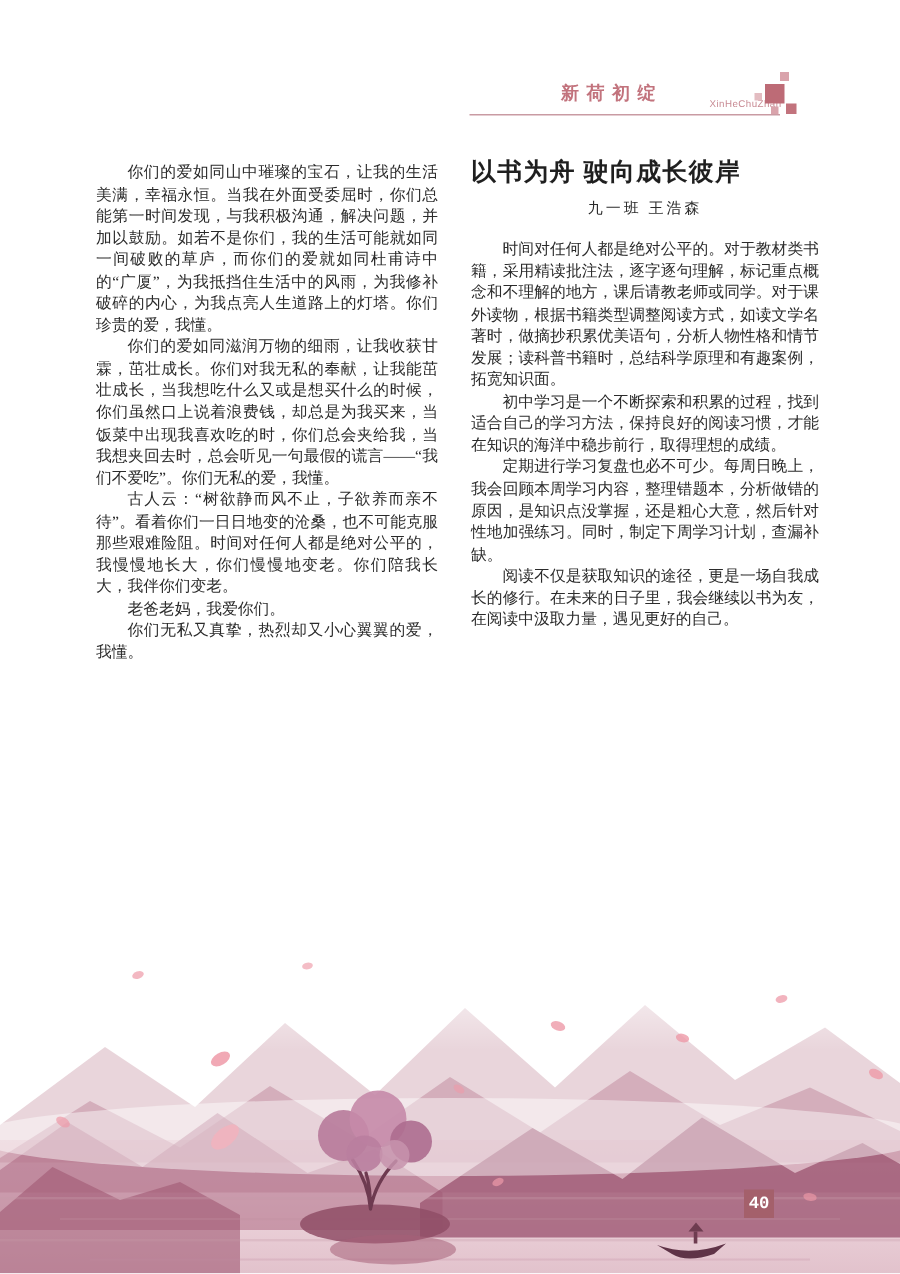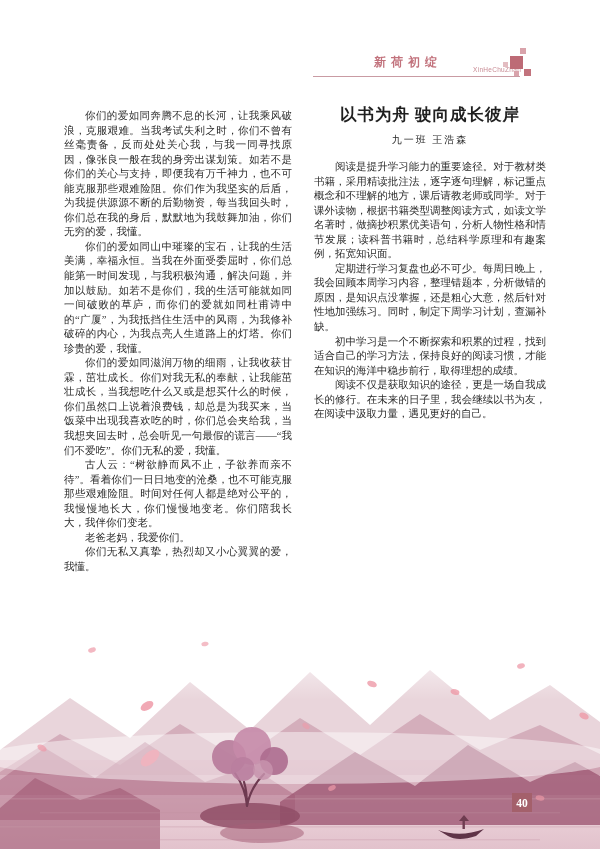--- a/index.html
+++ b/index.html
@@ -24,70 +24,69 @@
   .deco-sq{position:absolute;}
   
   .col{
     position:absolute;color:#2b2b2b;
     font-size:10.5px;line-height:14.55px;text-align:justify;
   }
   .col p{margin:0;text-indent:2em;}
   .col-left{left:64px;top:109px;width:228px;}
   .col-right{left:314px;top:103px;width:232px;}
   .article-title{
-    text-indent:0 !important;text-align:center;
+    text-indent:0 !important;text-align:left;
     font-size:16.5px;font-weight:bold;letter-spacing:1px;
     line-height:24px;margin-bottom:5px !important;color:#1f1f1f;
   }
   .article-byline{
     text-indent:0 !important;text-align:center;
     font-size:10px;letter-spacing:2px;line-height:16px;
     margin-bottom:12px !important;color:#2b2b2b;
   }
   
   .landscape{position:absolute;left:0;top:630px;width:600px;height:219px;}
   .page-badge{
-    position:absolute;left:512px;top:793px;width:20px;height:19px;
+    position:absolute;left:496px;top:793px;width:20px;height:19px;
     background:#a4606b;color:#ffffff;font-size:11.5px;font-weight:bold;
     display:flex;align-items:center;justify-content:center;
-    font-family:Liberation Serif, serif;
+    font-family:Liberation Mono, monospace;
   }
 </style>
 </head>
 <body>
 
 <div class="header">
   <div class="header-rule"></div>
   <div class="brand">新荷初绽</div>
   <div class="brand-sub">XinHeChuZhan</div>
 
   <div>
     <div class="deco-sq" style="left:510px;top:56px;width:13px;height:13px;background:#bd6b76;"></div>
     <div class="deco-sq" style="left:520px;top:48px;width:6px;height:6px;background:#d9a3ab;"></div>
     <div class="deco-sq" style="left:524px;top:69px;width:7px;height:7px;background:#c2737d;"></div>
     <div class="deco-sq" style="left:503px;top:62px;width:5px;height:5px;background:#e3bcc1;"></div>
     <div class="deco-sq" style="left:514px;top:71px;width:5px;height:5px;background:#d9a3ab;"></div>
   </div>
 </div>
 
 <div class="col col-left">
-  <p>你们的爱如同奔腾不息的长河，让我乘风破浪，克服艰难。当我考试失利之时，你们不曾有丝毫责备，反而处处关心我，与我一同寻找原因，像张良一般在我的身旁出谋划策。如若不是你们的关心与支持，即便我有万千神力，也不可能克服那些艰难险阻。你们作为我坚实的后盾，为我提供源源不断的后勤物资，每当我回头时，你们总在我的身后，默默地为我鼓舞加油，你们无穷的爱，我懂。</p>
   <p>你们的爱如同山中璀璨的宝石，让我的生活美满，幸福永恒。当我在外面受委屈时，你们总能第一时间发现，与我积极沟通，解决问题，并加以鼓励。如若不是你们，我的生活可能就如同一间破败的草庐，而你们的爱就如同杜甫诗中的“广厦”，为我抵挡住生活中的风雨，为我修补破碎的内心，为我点亮人生道路上的灯塔。你们珍贵的爱，我懂。</p>
   <p>你们的爱如同滋润万物的细雨，让我收获甘霖，茁壮成长。你们对我无私的奉献，让我能茁壮成长，当我想吃什么又或是想买什么的时候，你们虽然口上说着浪费钱，却总是为我买来，当饭菜中出现我喜欢吃的时，你们总会夹给我，当我想夹回去时，总会听见一句最假的谎言——“我们不爱吃”。你们无私的爱，我懂。</p>
   <p>古人云：“树欲静而风不止，子欲养而亲不待”。看着你们一日日地变的沧桑，也不可能克服那些艰难险阻。时间对任何人都是绝对公平的，我慢慢地长大，你们慢慢地变老。你们陪我长大，我伴你们变老。</p>
   <p>老爸老妈，我爱你们。</p>
   <p>你们无私又真挚，热烈却又小心翼翼的爱，我懂。</p>
 </div>
 
 <div class="col col-right">
   <p class="article-title">以书为舟 驶向成长彼岸</p>
   <p class="article-byline">九一班  王浩森</p>
-  <p>阅读是提升学习能力的重要途径。对于教材类书籍，采用精读批注法，逐字逐句理解，标记重点概念和不理解的地方，课后请教老师或同学。对于课外读物，根据书籍类型调整阅读方式，如读文学名著时，做摘抄积累优美语句，分析人物性格和情节发展；读科普书籍时，总结科学原理和有趣案例，拓宽知识面。</p>
+  <p>时间对任何人都是绝对公平的。对于教材类书籍，采用精读批注法，逐字逐句理解，标记重点概念和不理解的地方，课后请教老师或同学。对于课外读物，根据书籍类型调整阅读方式，如读文学名著时，做摘抄积累优美语句，分析人物性格和情节发展；读科普书籍时，总结科学原理和有趣案例，拓宽知识面。</p>
+  <p>初中学习是一个不断探索和积累的过程，找到适合自己的学习方法，保持良好的阅读习惯，才能在知识的海洋中稳步前行，取得理想的成绩。</p>
   <p>定期进行学习复盘也必不可少。每周日晚上，我会回顾本周学习内容，整理错题本，分析做错的原因，是知识点没掌握，还是粗心大意，然后针对性地加强练习。同时，制定下周学习计划，查漏补缺。</p>
-  <p>初中学习是一个不断探索和积累的过程，找到适合自己的学习方法，保持良好的阅读习惯，才能在知识的海洋中稳步前行，取得理想的成绩。</p>
   <p>阅读不仅是获取知识的途径，更是一场自我成长的修行。在未来的日子里，我会继续以书为友，在阅读中汲取力量，遇见更好的自己。</p>
 </div>
 
 <div class="landscape">
   <svg width="600" height="219" viewBox="0 0 600 219" xmlns="http://www.w3.org/2000/svg">
     <defs>
       <linearGradient id="waterGrad" x1="0" y1="0" x2="0" y2="1">
         <stop offset="0" stop-color="#f6e4e9"></stop>
         <stop offset="1" stop-color="#e2c2cc"></stop>
       </linearGradient>

